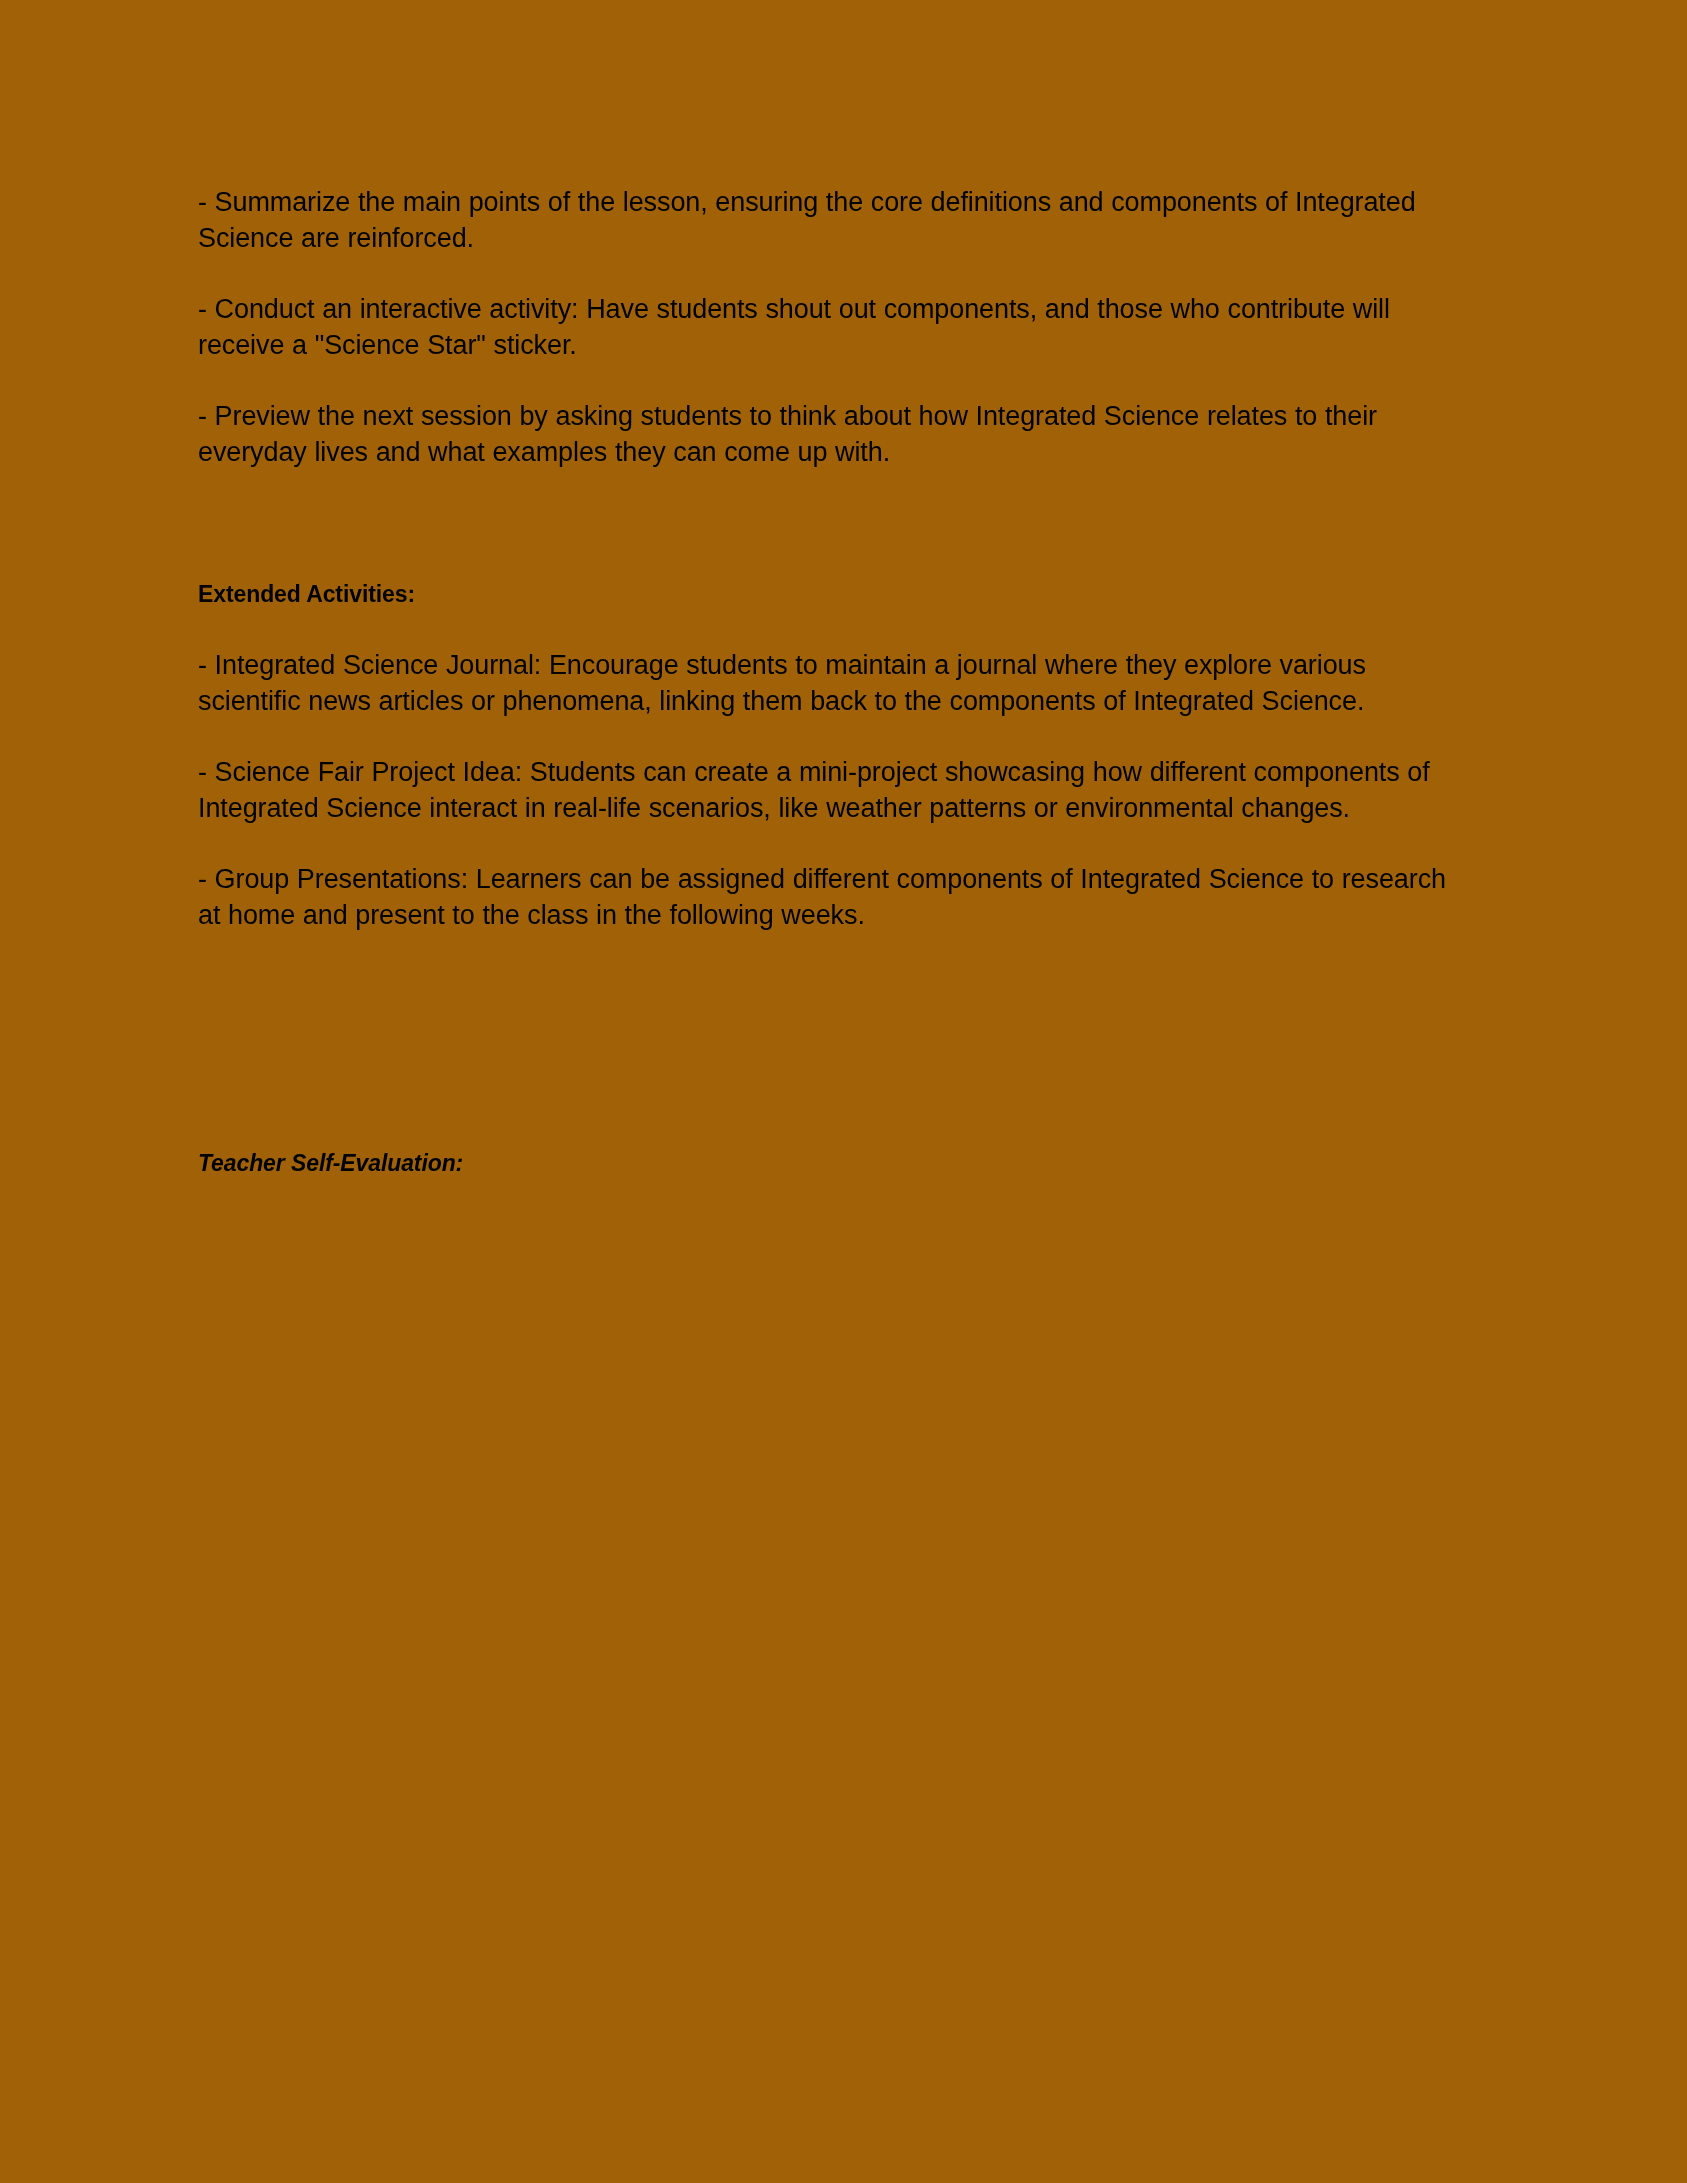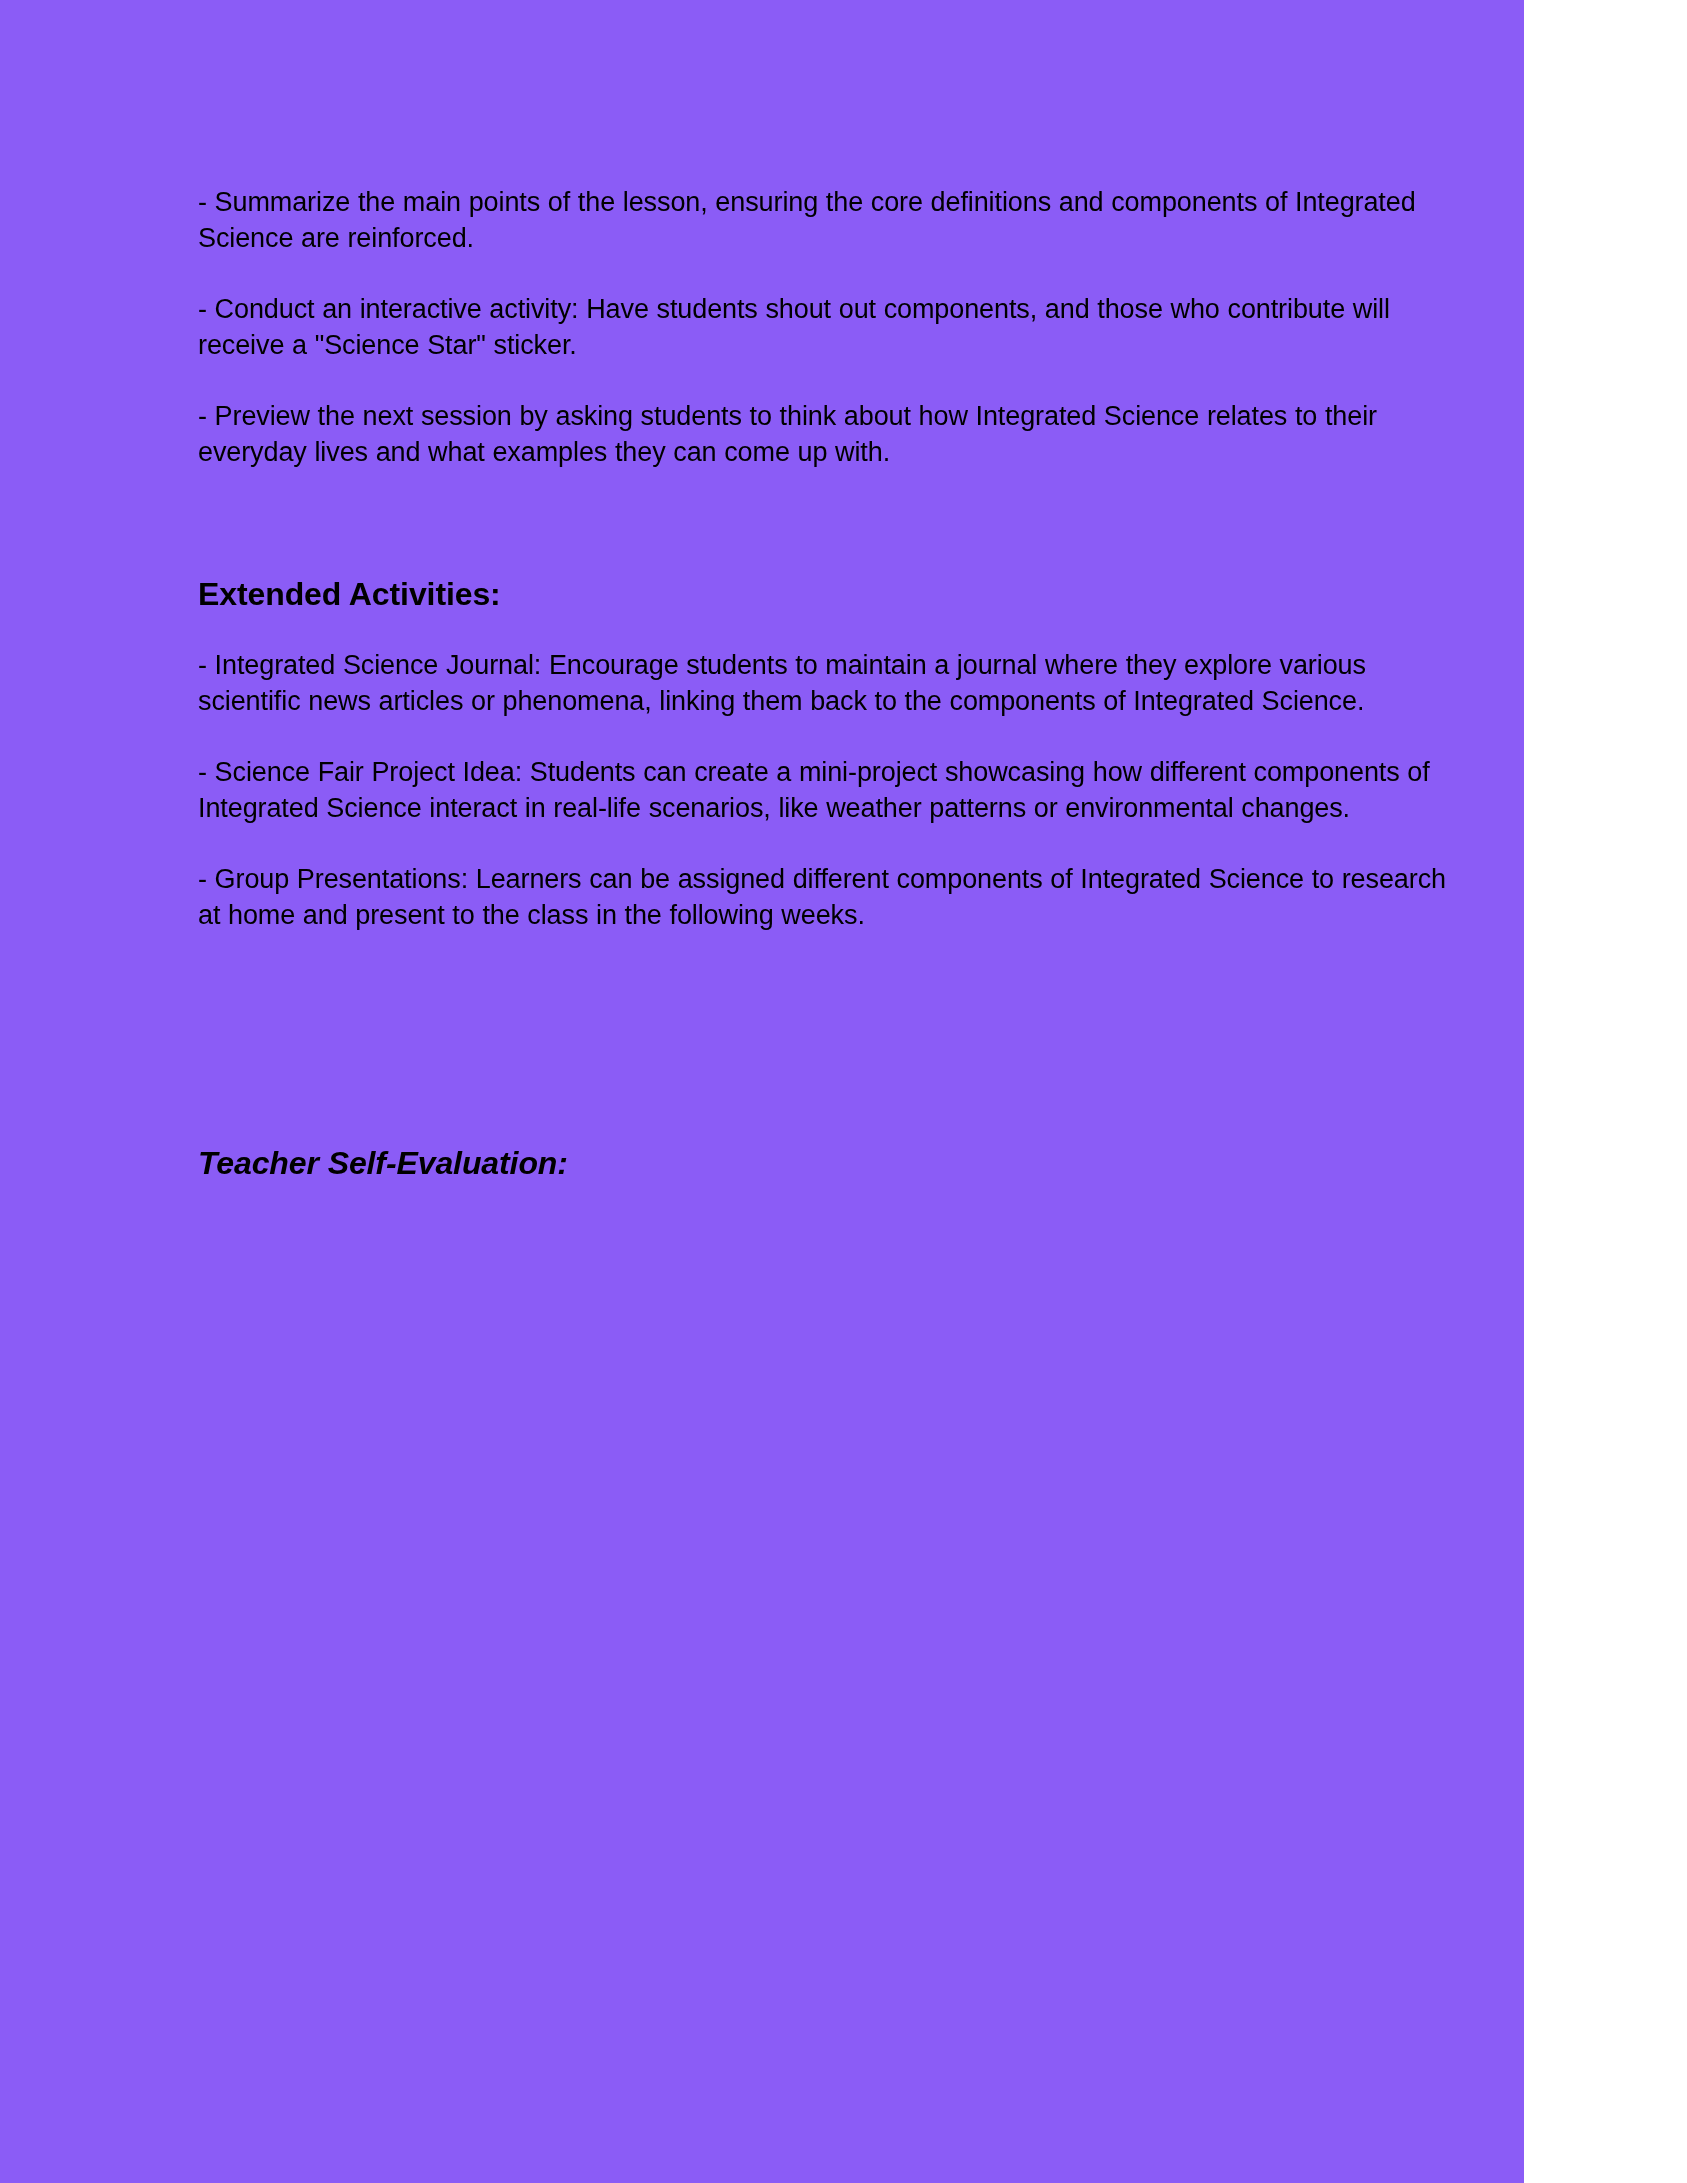--- a/index.html
+++ b/index.html
@@ -6,23 +6,23 @@
   html, body {
     margin: 0;
     padding: 0;
     background: #ffffff;
   }
   body {
     font-family: "Liberation Sans", sans-serif;
   }
   .page {
     position: relative;
-    width: 1524px;
+    width: 1687px;
     height: 2183px;
-    background: #8b5cf6;
+    background: #a16207;
     box-sizing: border-box;
     overflow: hidden;
     padding-left: 32px;
   }
   .content {
     position: absolute;
     left: 198px;
     top: 184px;
     width: 1277px;
   }
@@ -30,21 +30,21 @@
     font-size: 27px;
     line-height: 36px;
     color: #000000;
     margin: 0 0 35px 0;
     text-align: left;
     letter-spacing: -0.1px;
     word-spacing: 0.3px;
     font-weight: 400;
   }
   .heading {
-    font-size: 32px;
+    font-size: 23px;
     line-height: 36px;
     color: #000000;
     font-weight: 700;
     margin: 0 0 35px 0;
     letter-spacing: -0.1px;
   }
   .spacer-heading-gap {
     height: 71px;
   }
   .spacer-large {

